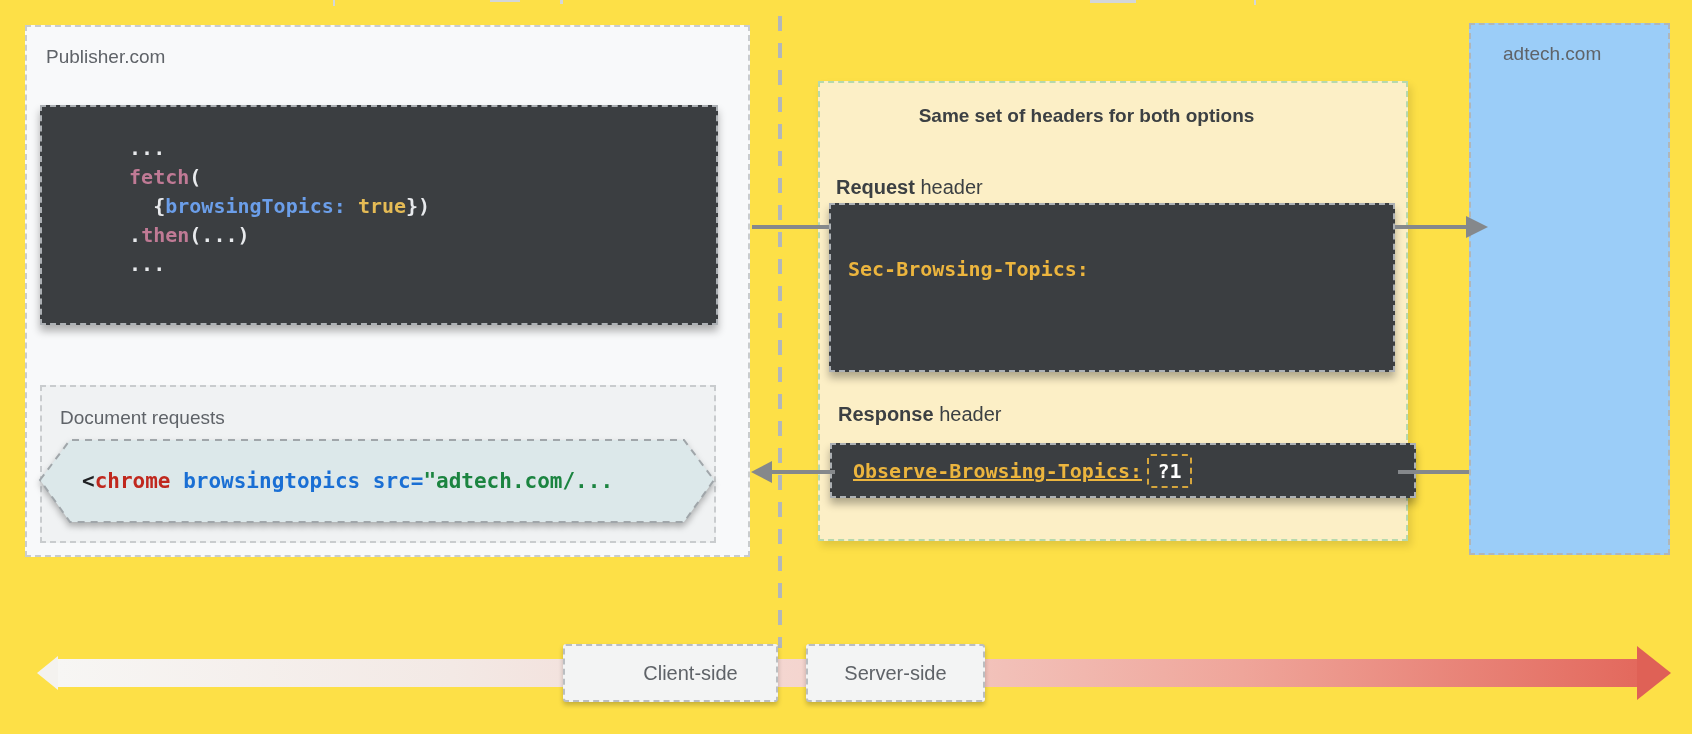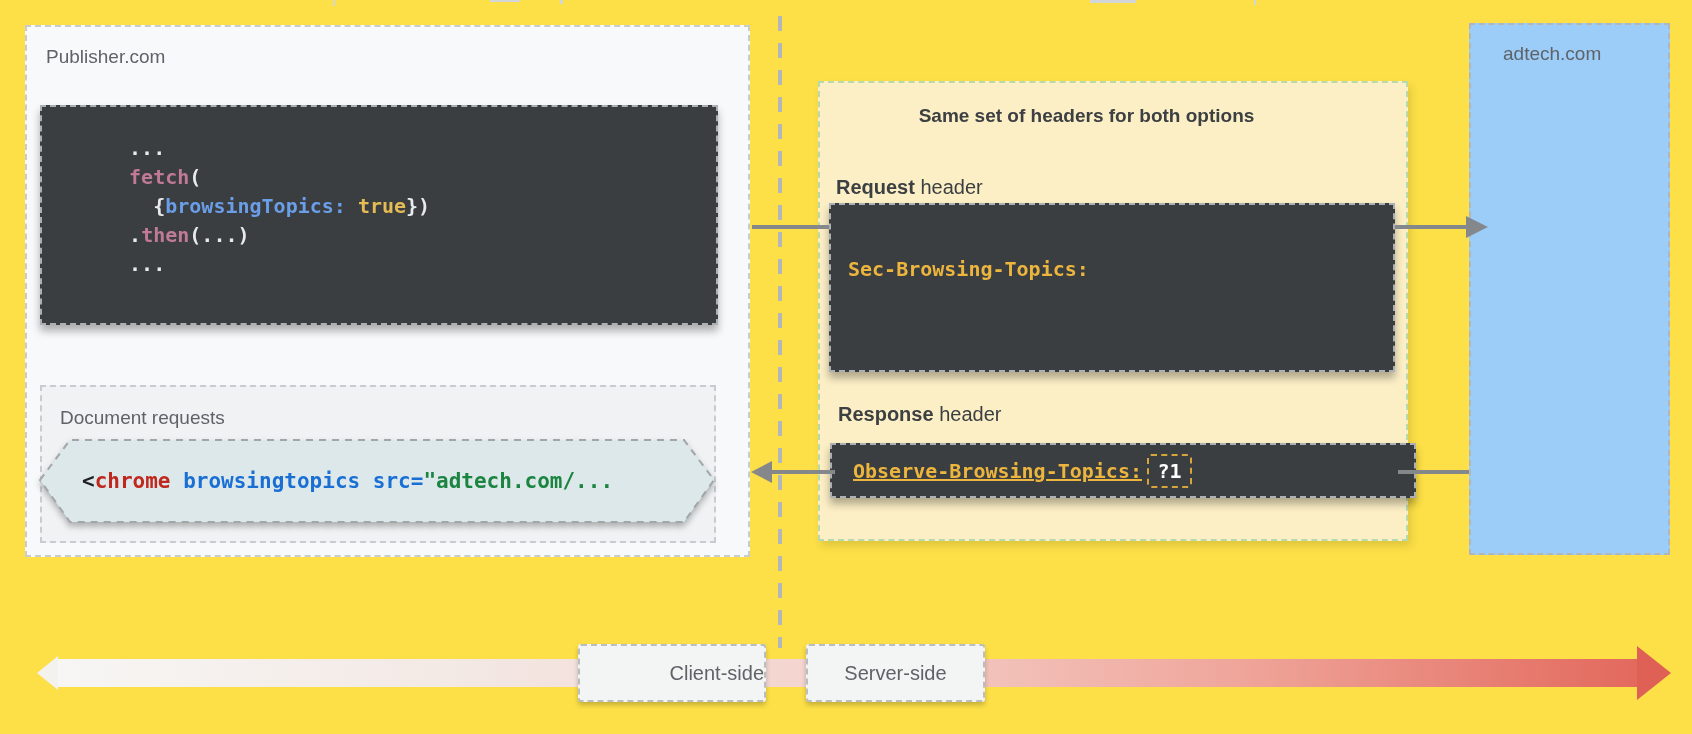--- a/index.html
+++ b/index.html
@@ -73,21 +73,21 @@
     background:linear-gradient(90deg,#f7f6f4 0%,#f3e9e5 25%,#f4d2cc 50%,#efa59a 75%,#e3695d 100%);}
   .band-head-left{left:37px;top:656px;width:0;height:0;z-index:0;
     border-top:17px solid transparent;border-bottom:17px solid transparent;
     border-right:21px solid #f4f2ef;}
   .band-head-right{left:1637px;top:646px;width:0;height:0;z-index:0;
     border-top:27px solid transparent;border-bottom:27px solid transparent;
     border-left:34px solid #df6156;}
   .side-box{top:644px;height:54px;background:#f3f4f4;border:2px dashed #bbbec1;
     border-radius:3px;box-shadow:0 3px 5px rgba(0,0,0,0.22);z-index:1;
     color:#5f6368;font-size:20px;display:flex;align-items:center;justify-content:center;}
-  .client-box{left:578px;width:171px;padding-left:13px;box-sizing:content-box;justify-content:flex-end;}
+  .client-box{left:563px;width:171px;padding-left:40px;box-sizing:content-box;}
   .server-box{left:806px;width:175px;align-items:center;}
   .z2{z-index:2;}
 </style>
 </head>
 <body>
 
 <div class="canvas">
 
   <div class="artifact" style="left:333px;top:0;width:2px;height:6px;"></div>
   <div class="artifact" style="left:490px;top:0;width:30px;height:2px;"></div>

